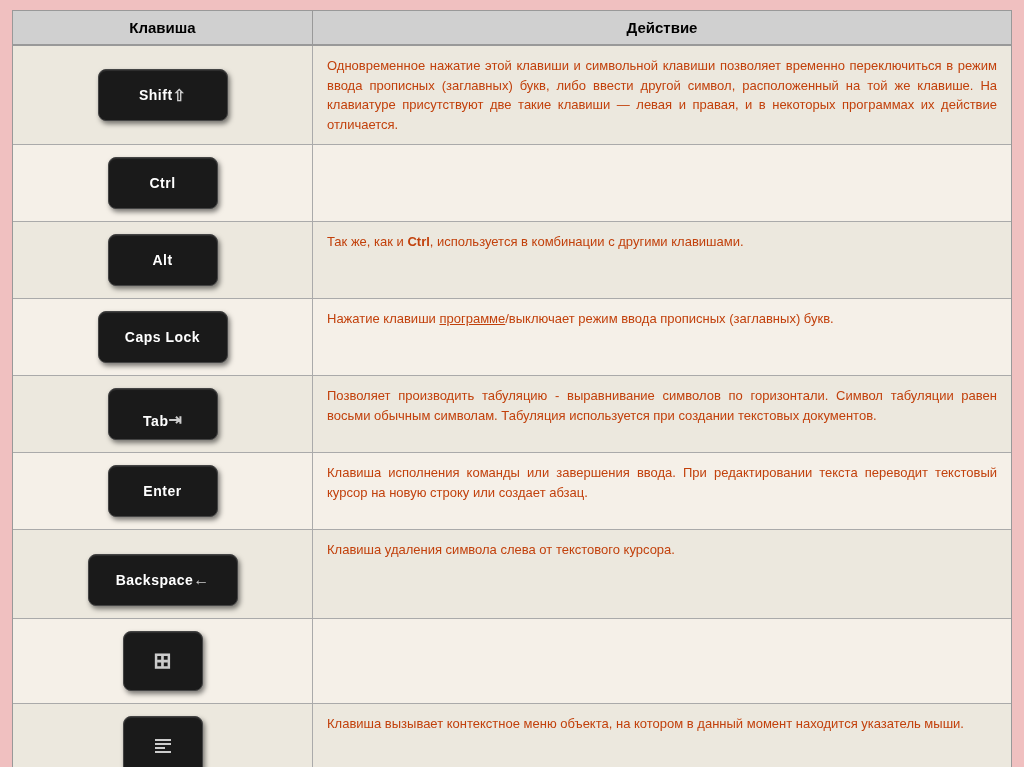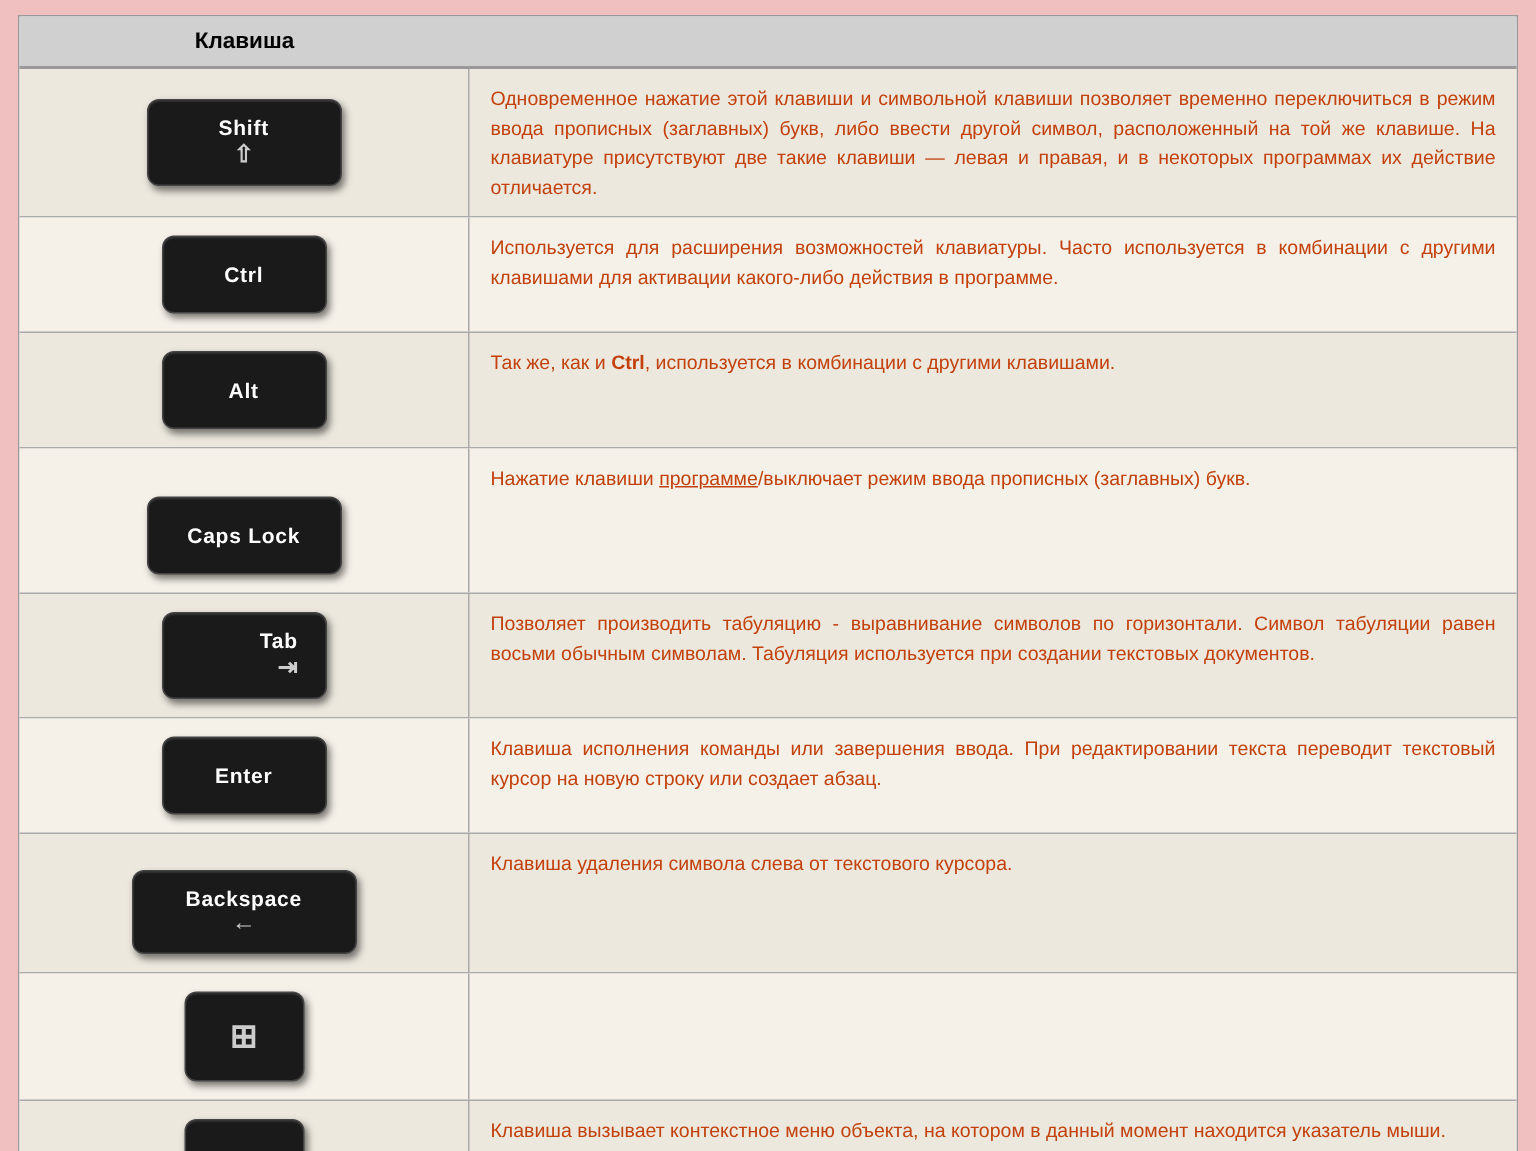--- a/index.html
+++ b/index.html
@@ -49,31 +49,31 @@
       background: transparent;
     }
     .key-button {
       background: #1a1a1a;
       color: white;
       border-radius: 8px;
       padding: 10px 18px;
       font-size: 15px;
       font-weight: bold;
       display: flex;
-      flex-direction: column;
+      flex-direction: row;
       align-items: center;
       justify-content: center;
       min-width: 110px;
       min-height: 52px;
       box-shadow: 2px 3px 5px rgba(0,0,0,0.5), inset 0 1px 1px rgba(255,255,255,0.1);
       border: 1px solid #444;
       position: relative;
     }
     .key-button.wide { min-width: 130px; }
-    .key-button.caps { min-width: 130px; margin-top: 20px; }
+    .key-button.caps { min-width: 130px; }
     .key-button.tab { min-width: 110px; align-items: flex-end; }
     .key-button.enter { min-width: 110px; justify-content: center; }
     .key-button.backspace { min-width: 150px; margin-top: 12px; }
     .key-button.windows { min-width: 80px; min-height: 60px; }
     .key-button.menu { min-width: 80px; min-height: 60px; }
     .key-label {
       font-size: 14px;
       font-weight: bold;
       letter-spacing: 0.5px;
     }
@@ -109,42 +109,40 @@
       display: block;
     }
     .menu-line.short { width: 10px; }
   </style>
 </head>
 <body>
 
 <div class="table-container">
   <div class="table-header">
     <div class="header-cell">Клавиша</div>
+    <div class="header-cell">Действие</div>
   </div>
 
   <div class="table-row">
     <div class="key-cell">
       <div class="key-button wide">
         <span class="key-label">Shift</span>
         <span class="arrow-icon">⇧</span>
       </div>
     </div>
     <div class="desc-cell">
       Одновременное нажатие этой клавиши и символьной клавиши позволяет временно переключиться в режим ввода прописных (заглавных) букв, либо ввести другой символ, расположенный на той же клавише. На клавиатуре присутствуют две такие клавиши — левая и правая, и в некоторых программах их действие отличается.
     </div>
   </div>
 
   <div class="table-row">
     <div class="key-cell">
       <div class="key-button">
         <span class="key-label">Ctrl</span>
       </div>
-    </div>
-    <div class="desc-cell">
-      Используется для расширения возможностей клавиатуры. Часто используется в комбинации с другими клавишами для активации какого-либо действия в программе.
     </div>
   </div>
 
   <div class="table-row">
     <div class="key-cell">
       <div class="key-button">
         <span class="key-label">Alt</span>
       </div>
     </div>
     <div class="desc-cell">

